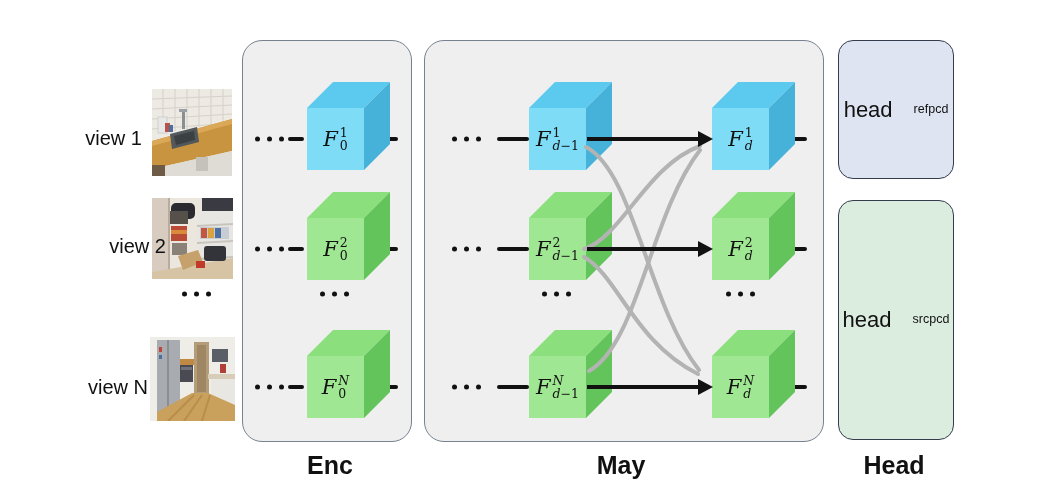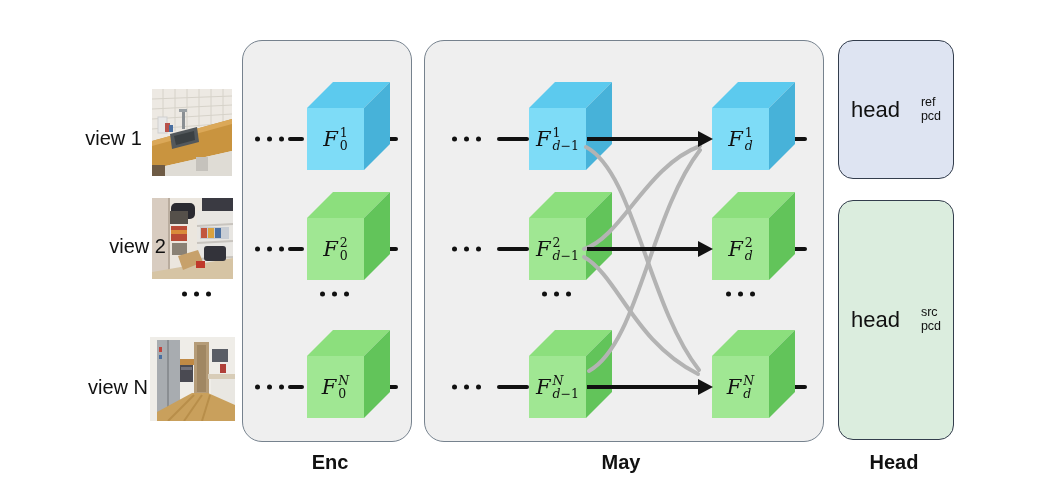--- a/index.html
+++ b/index.html
@@ -8,21 +8,21 @@
 
   
   .panel{position:absolute;background:var(--panel_bg);border:1.5px solid var(--panel_border);
          border-radius:20px;z-index:1;}
   .headblock{position:absolute;border:1.4px solid var(--head_border);border-radius:15px;
              display:flex;align-items:center;justify-content:center;z-index:1;}
   .headblock.ref{background:var(--head_ref_bg);}
   .headblock.src{background:var(--head_src_bg);}
 
   
-  .caption{position:absolute;font-weight:700;font-size:20px;text-align:center;width:80px;z-index:6;}
+  .caption{position:absolute;font-weight:700;font-size:25px;text-align:center;width:80px;z-index:6;}
   .viewlabel{position:absolute;font-size:20px;width:90px;text-align:right;z-index:6;}
 
   
   .dots{position:absolute;z-index:5;display:flex;gap:7px;transform:translateY(-50%);}
   .dots i{width:5px;height:5px;border-radius:50%;background:var(--arrow);} 
 
   
   .conn{position:absolute;height:4px;background:var(--arrow);z-index:2;border-radius:2px;}
   .arrow-line{position:absolute;height:4px;background:var(--arrow);z-index:5;}
   .arrow-head{position:absolute;width:0;height:0;border-top:8px solid transparent;
@@ -46,21 +46,21 @@
   
   .math{font-family:"DejaVu Serif",serif;font-size:21px;color:#111;display:inline-flex;
         align-items:center;line-height:1;}
   .math .mbase{font-style:italic;}
   .mscripts{display:inline-flex;flex-direction:column;font-size:12.5px;line-height:1.05;
             margin-left:2px;align-items:flex-start;}
   .it{font-style:italic;}
 
   
   .headmath{display:inline-flex;align-items:center;font-size:22px;color:#111;}
-  .headmath .hscripts{display:inline-flex;flex-direction:column;font-size:12.5px;line-height:1.1;
+  .headmath .hscripts{display:inline-flex;flex-direction:row;font-size:12.5px;line-height:1.1;
                       margin-left:21px;align-items:flex-start;}
 
   
   .photo{position:absolute;z-index:4;}
   svg{display:block;}
   #curves{position:absolute;left:0;top:0;z-index:4;pointer-events:none;}
 </style>
 </head>
 <body>
 

